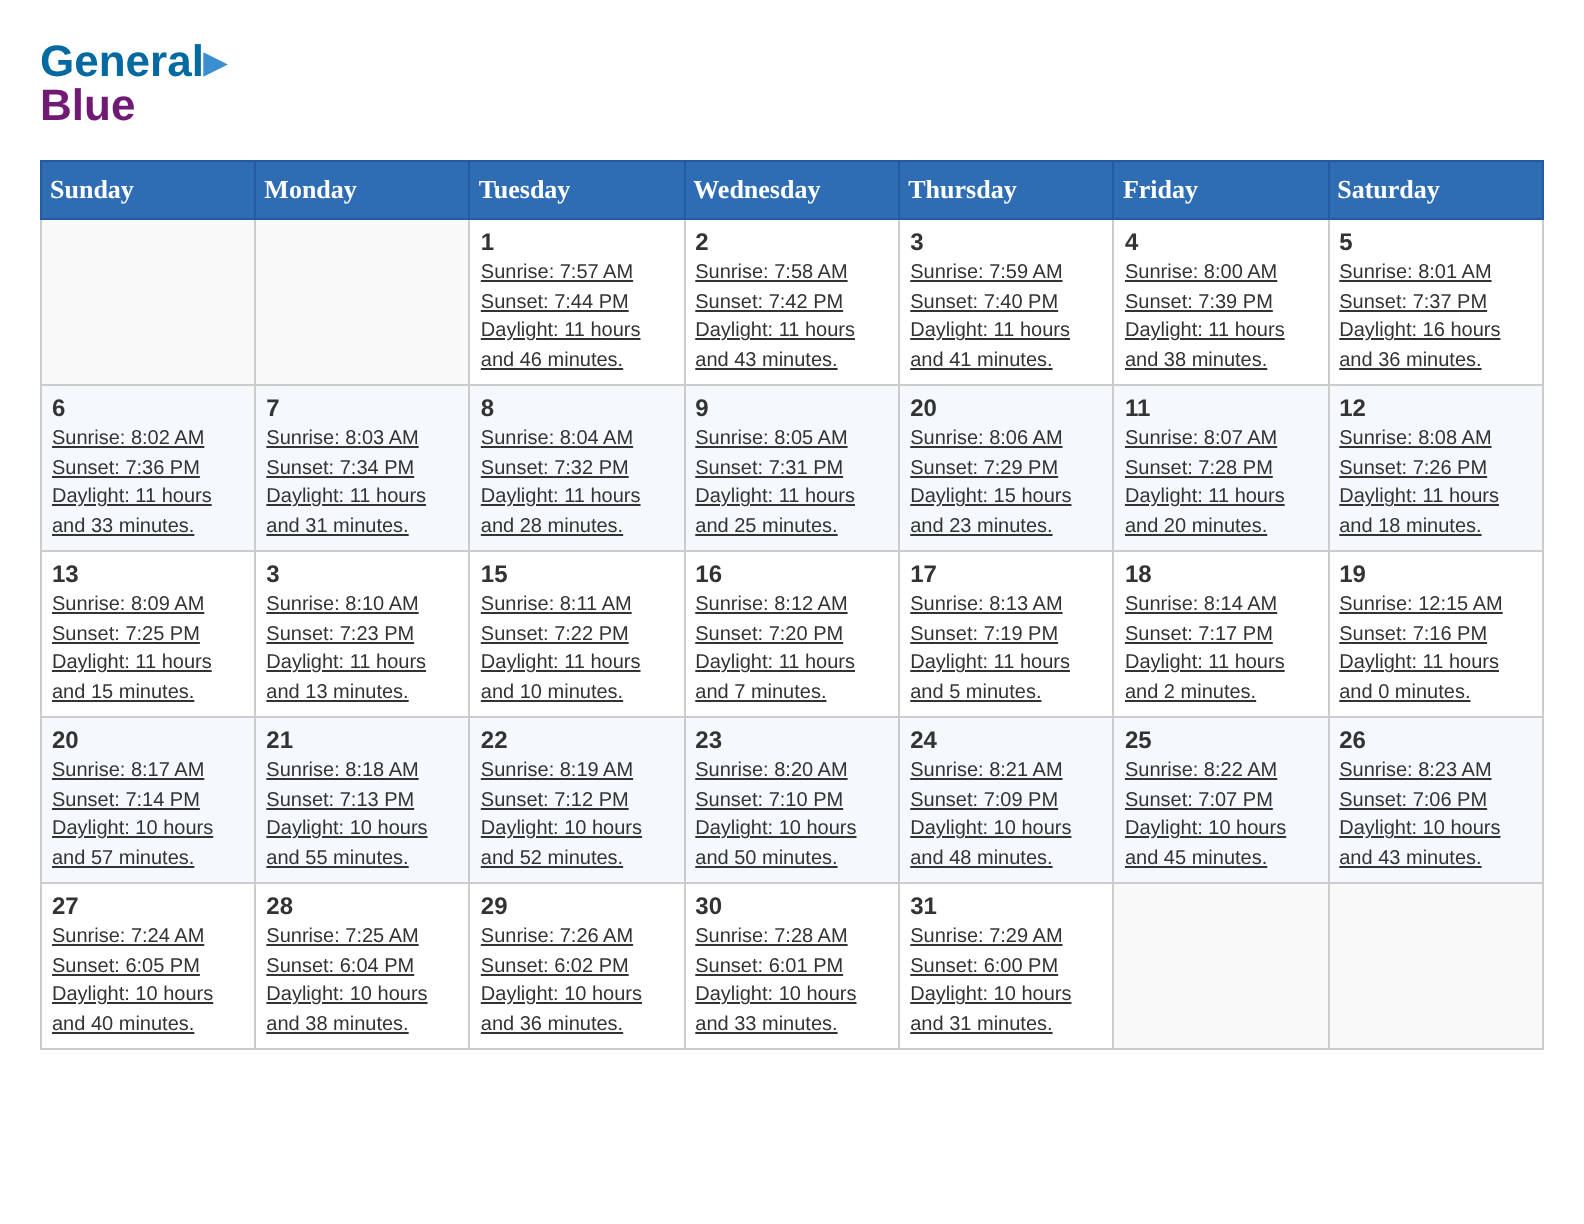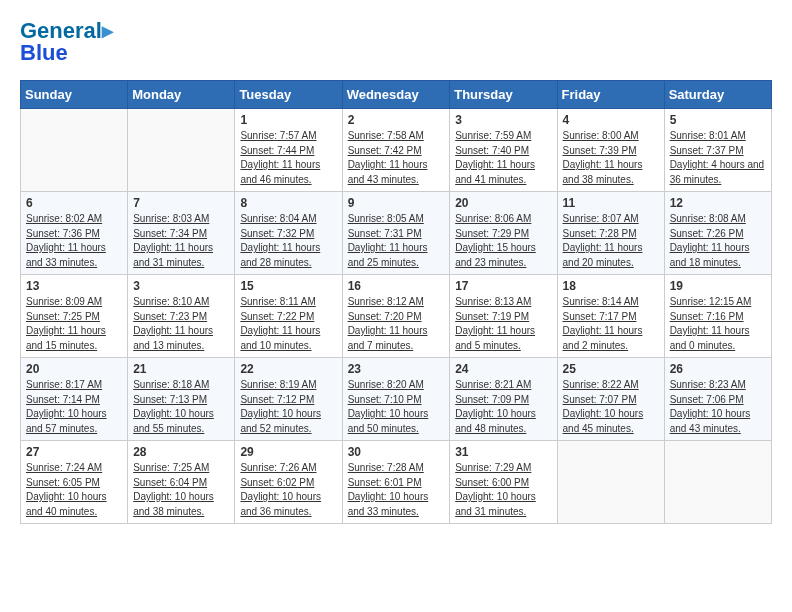--- a/index.html
+++ b/index.html
@@ -85,28 +85,29 @@
       text-decoration: underline;
     }
     tr:nth-child(even) td {
       background: #f5f8fc;
     }
     tr:nth-child(even) td.empty {
       background: #f0f4f8;
     }
     .calendar thead tr th {
       background: #2e6db4;
+      font-family: Liberation Serif, serif;
     }
   </style>
 </head>
 <body>
 
 <div class="header">
   <div class="logo">
-    <div class="logo-text"><span style="color:#0369a1;font-size:22px;font-weight:bold;">General</span><span style="color:#3a8fd1;font-size:22px;font-weight:bold;">▸</span><br><span style="color:#1d4ed8;font-size:22px;font-weight:bold;">Blue</span></div>
+    <div class="logo-text"><span style="color:#0369a1;font-size:22px;font-weight:bold;">General</span><span style="color:#3a8fd1;font-size:22px;font-weight:bold;">▸</span><br><span style="color:#701a75;font-size:22px;font-weight:bold;">Blue</span></div>
     <div class="logo-tagline"></div>
   </div>
   <div class="title-block">
     <div class="month-year"></div>
     <div class="location"></div>
   </div>
 </div>
 
 <table class="calendar">
   <thead>
@@ -135,21 +136,21 @@
         <td>
           <span class="day-num">3</span>
           <div class="day-info"><span>Sunrise: 7:59 AM</span><br><span>Sunset: 7:40 PM</span><br><span>Daylight: 11 hours and 41 minutes.</span></div>
         </td>
         <td>
           <span class="day-num">4</span>
           <div class="day-info"><span>Sunrise: 8:00 AM</span><br><span>Sunset: 7:39 PM</span><br><span>Daylight: 11 hours and 38 minutes.</span></div>
         </td>
         <td>
           <span class="day-num">5</span>
-          <div class="day-info"><span>Sunrise: 8:01 AM</span><br><span>Sunset: 7:37 PM</span><br><span>Daylight: 4 hours and 36 minutes.</span></div>
+          <div class="day-info"><span>Sunrise: 8:01 AM</span><br><span>Sunset: 7:37 PM</span><br><span>Daylight: 16 hours and 36 minutes.</span></div>
         </td>
       </tr>
       <tr>
         <td>
           <span class="day-num">6</span>
           <div class="day-info"><span>Sunrise: 8:02 AM</span><br><span>Sunset: 7:36 PM</span><br><span>Daylight: 11 hours and 33 minutes.</span></div>
         </td>
         <td>
           <span class="day-num">7</span>
           <div class="day-info"><span>Sunrise: 8:03 AM</span><br><span>Sunset: 7:34 PM</span><br><span>Daylight: 11 hours and 31 minutes.</span></div>

